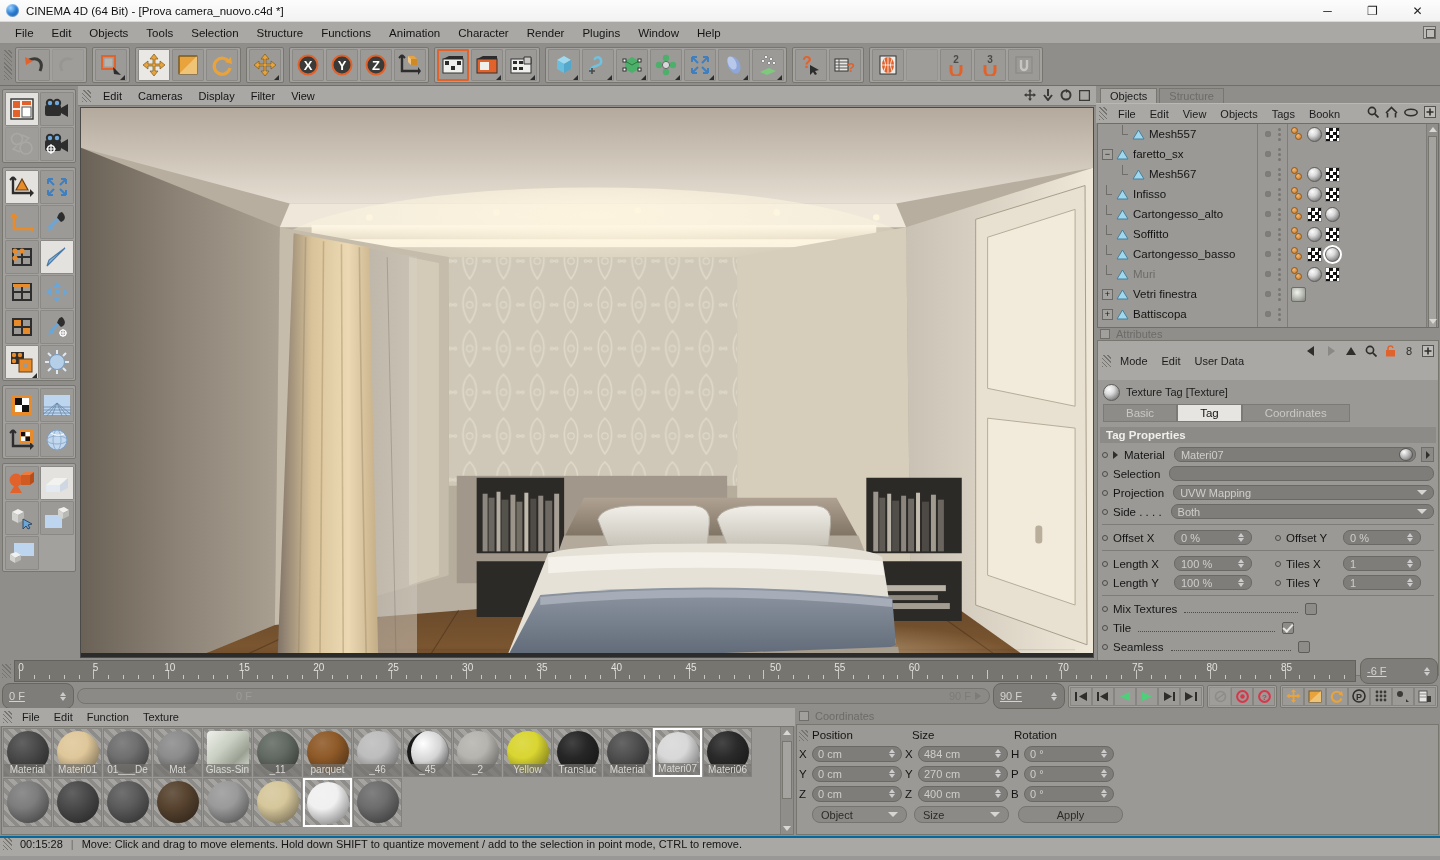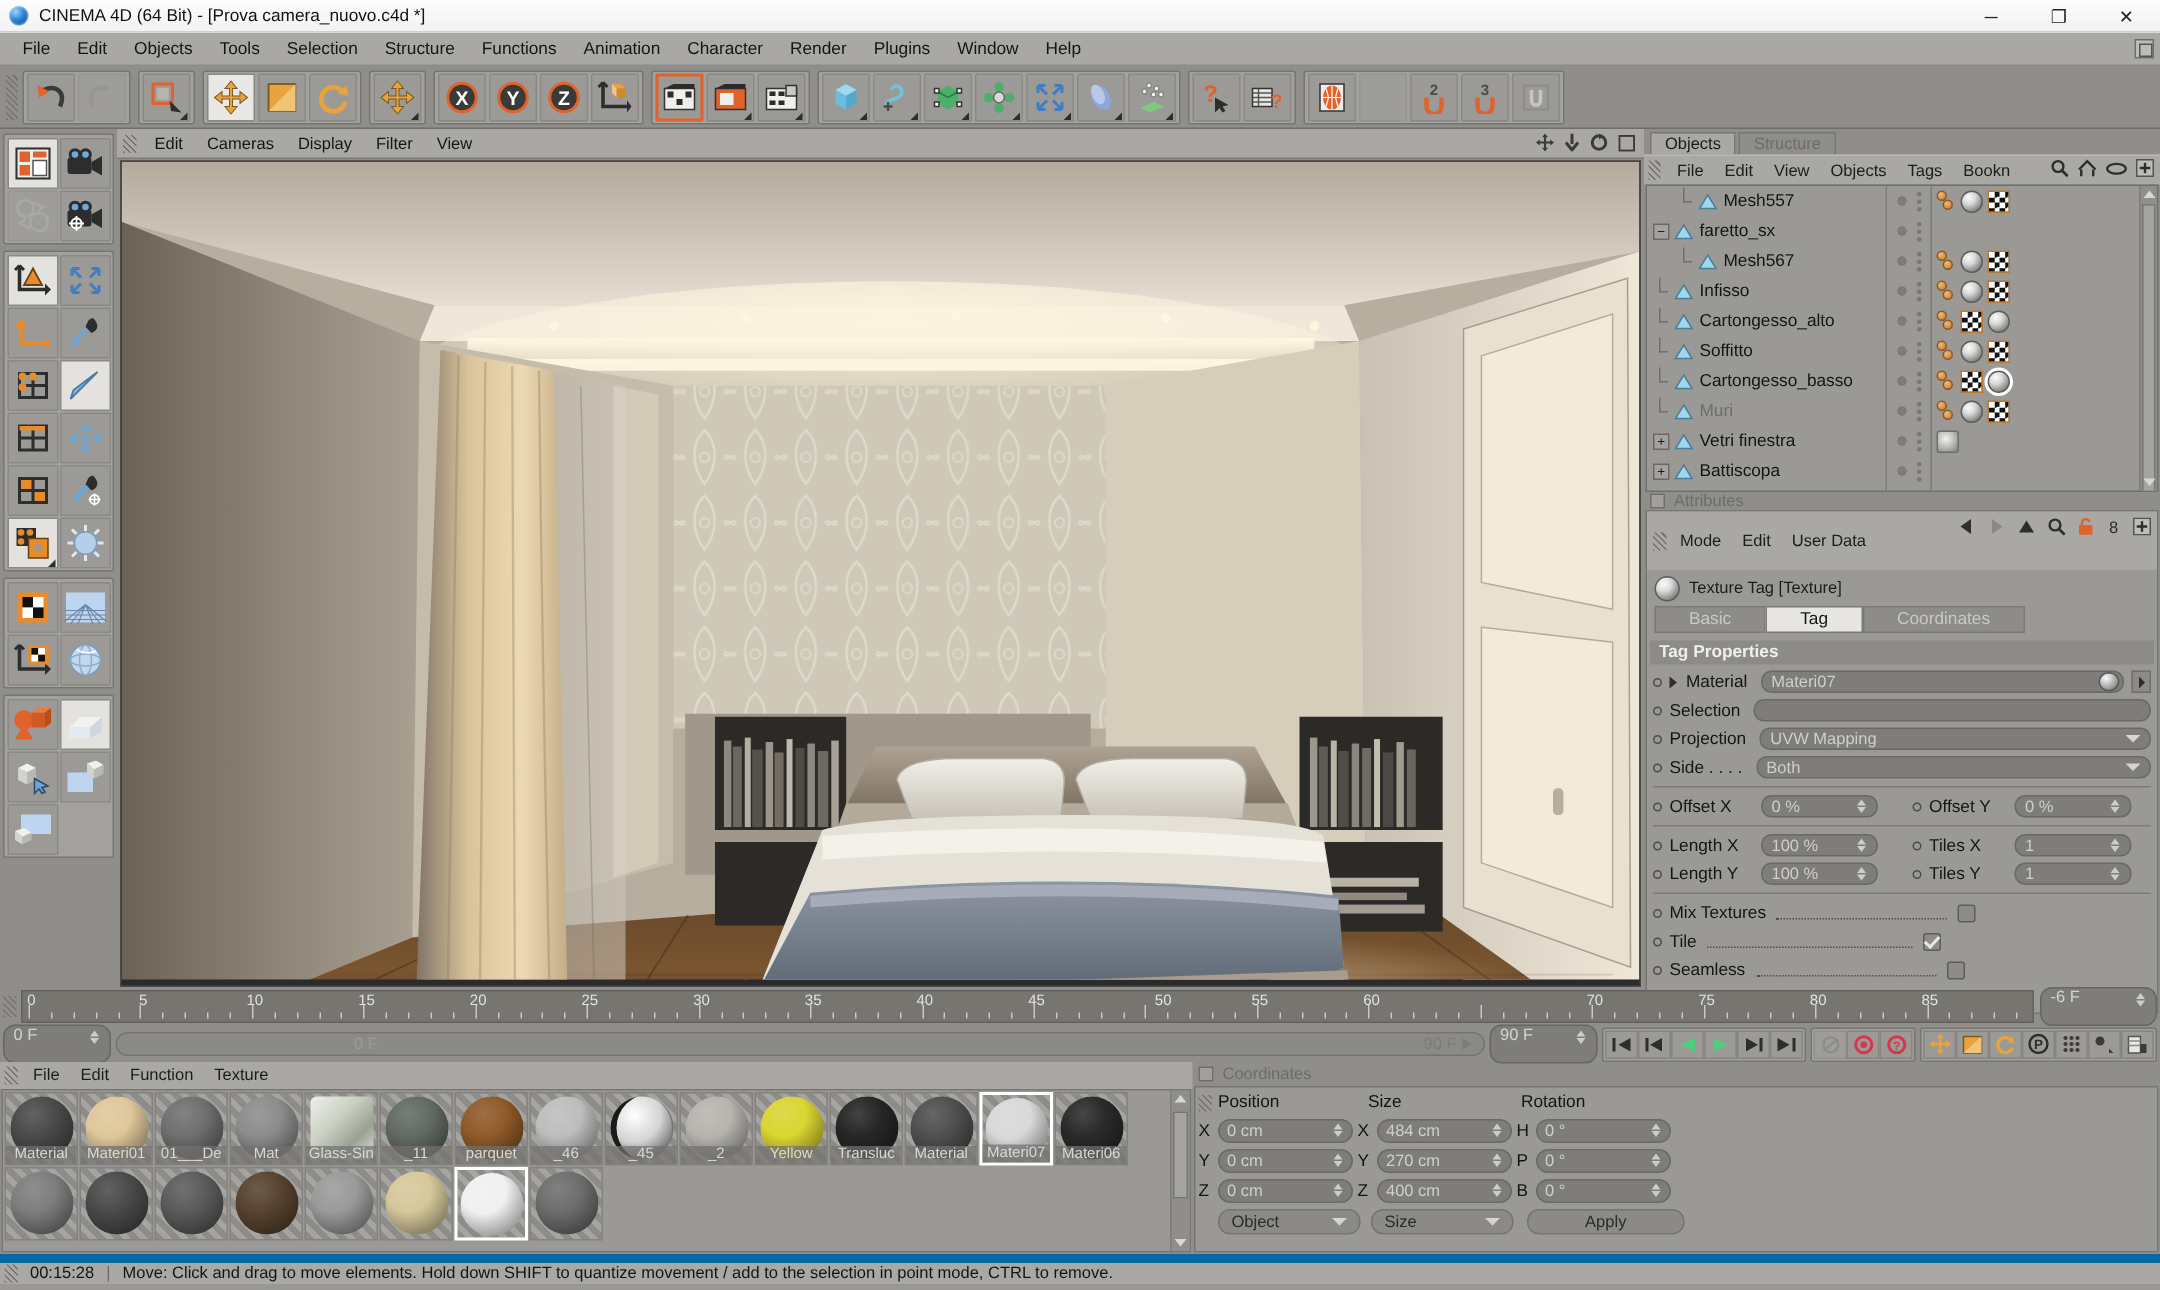--- a/index.html
+++ b/index.html
@@ -170,21 +170,21 @@
   .divln{height:1px;background:#7d7c79;margin:3px 4px;}
 
   
   .timeline{height:50px;background:#8f8e8b;display:flex;flex-direction:column;}
   .tl-ruler{height:26px;display:flex;align-items:center;padding:0 2px;}
   .ruler{flex:1;height:22px;background:#76756f;border:1px solid #63625e;position:relative;overflow:hidden;}
   .ruler .tick{position:absolute;bottom:2px;width:1px;background:#c9c8c5;}
   .ruler .lab{position:absolute;top:1px;font-size:10px;color:#e3e2de;transform:translateX(-50%);}
   .tl-controls{height:24px;display:flex;align-items:center;padding:0 2px;gap:3px;}
   .pillin{background:#7e7d7a;border:1px solid #67665f;border-radius:8px;height:16px;
-    display:flex;align-items:flex-end;padding:12px 6px;color:#d4d3d0;font-size:11px;}
+    display:flex;align-items:center;padding:12px 6px;color:#d4d3d0;font-size:11px;text-decoration:underline;}
   .tbar{flex:1;background:#8b8a87;border:1px solid #75746f;border-radius:8px;height:16px;
     display:flex;align-items:center;justify-content:flex-end;padding:0 8px;color:#7d7c79;font-size:11px;}
   .pbtn{width:22px;height:19px;background:#9b9a97;border:1px solid #86857f;
     display:flex;align-items:center;justify-content:center;}
   .pgroup{display:flex;background:#a2a19e;border:1px solid #77766f;padding:1px;border-radius:2px;}
 
   
   .bottom{height:128px;display:flex;background:#8f8e8b;}
   .mats{width:795px;display:flex;flex-direction:column;}
   .mats-title{height:16px;display:flex;align-items:center;padding-left:4px;}
@@ -215,22 +215,22 @@
   .chead .mg{width:9px;height:11px;margin-right:4px;
     background-image:repeating-linear-gradient(45deg,#76756f 0 1px,transparent 1px 3px);}
   .crow{display:flex;align-items:center;height:19px;gap:3px;margin-bottom:1px;}
   .caxis{width:10px;font-size:11.5px;color:#141414;text-align:left;}
   .cin{width:90px;background:#7e7d7a;border:1px solid #6a6966;border-radius:8px;height:16px;
     color:#cfcecb;font-size:11px;padding:0 5px;display:flex;align-items:center;}
   .cbtn{background:#8b8a87;border:1px solid #75746f;border-radius:8px;height:17px;
     display:flex;align-items:center;padding:0 8px;color:#2c2b28;font-size:11px;}
 
   
-  .status{height:20px;background:#a9a8a5;display:flex;align-items:center;padding-left:3px;
-    border-top:6px solid #0369a1;font-size:11px;color:#141414;}
+  .status{height:20px;background:#a9a8a5;display:flex;align-items:flex-start;padding-left:3px;
+    border-top:2px solid #0369a1;font-size:11px;color:#141414;}
   .status .mg{width:9px;height:12px;margin-right:8px;
     background-image:repeating-linear-gradient(45deg,#76756f 0 1px,transparent 1px 3px);}
   .status .sep{margin:0 8px;color:#6d6c69;}
 </style>
 </head>
 <body>
 
 <div class="app">
 
   <div class="titlebar">

